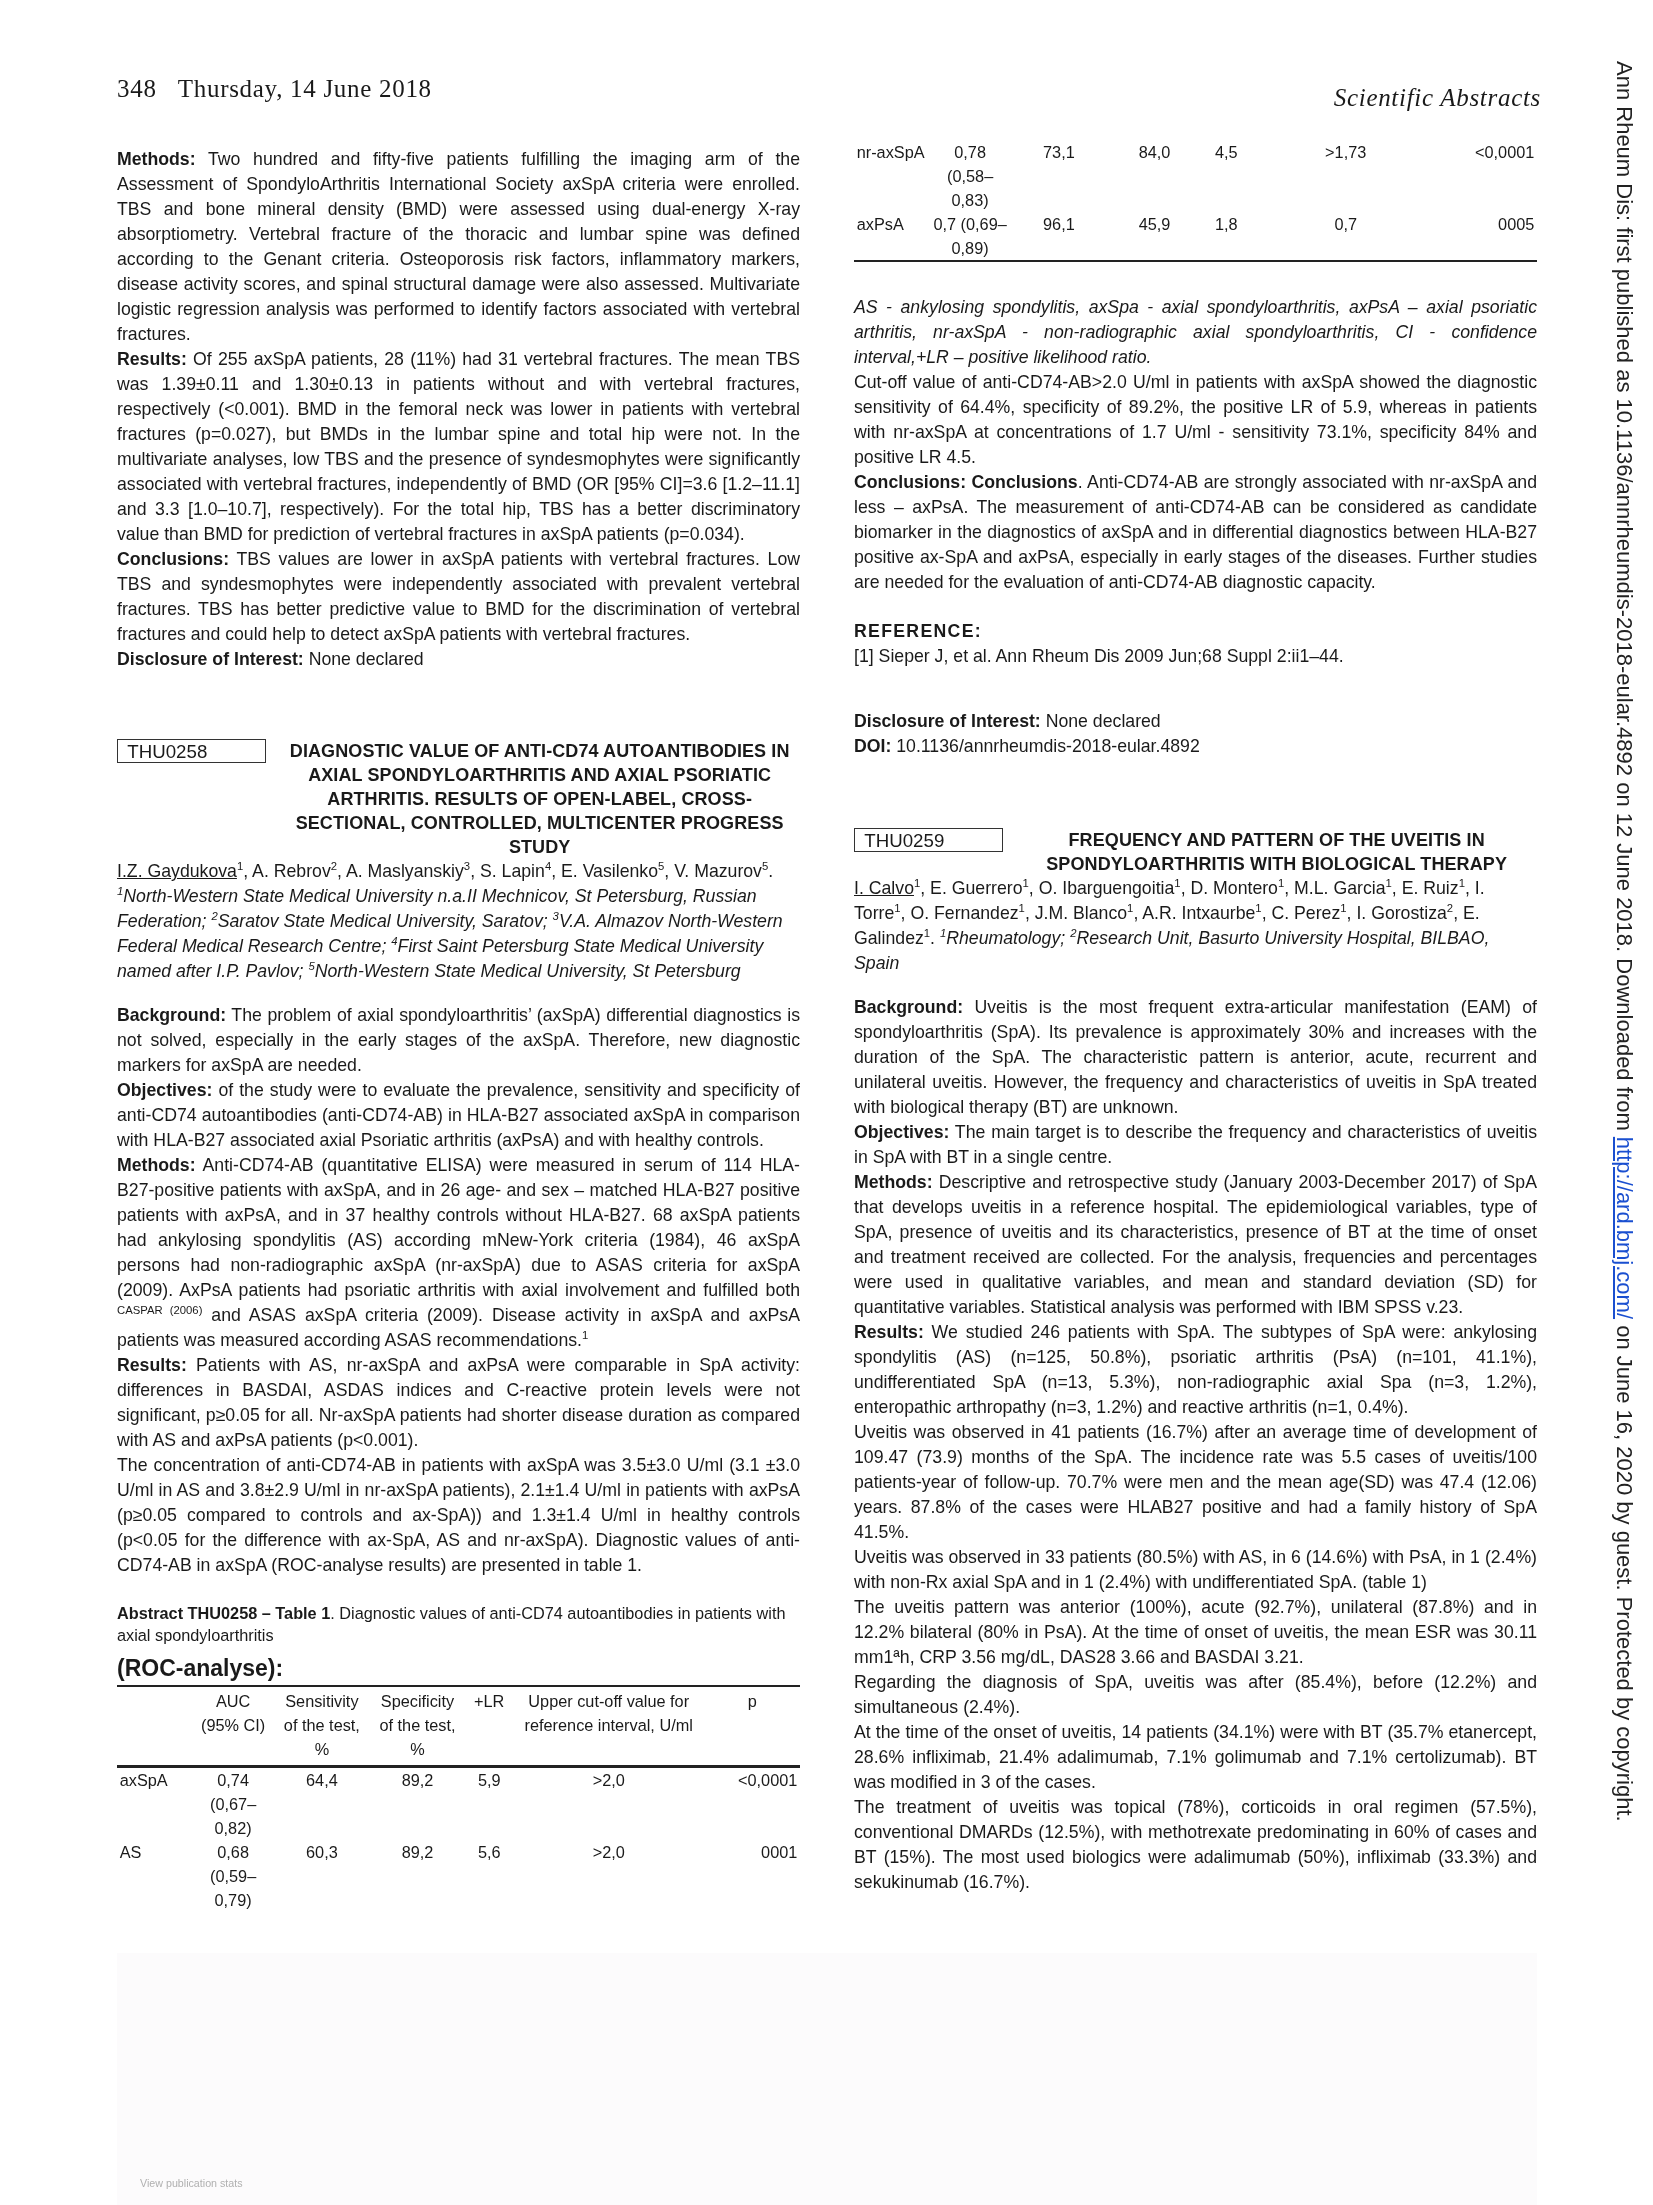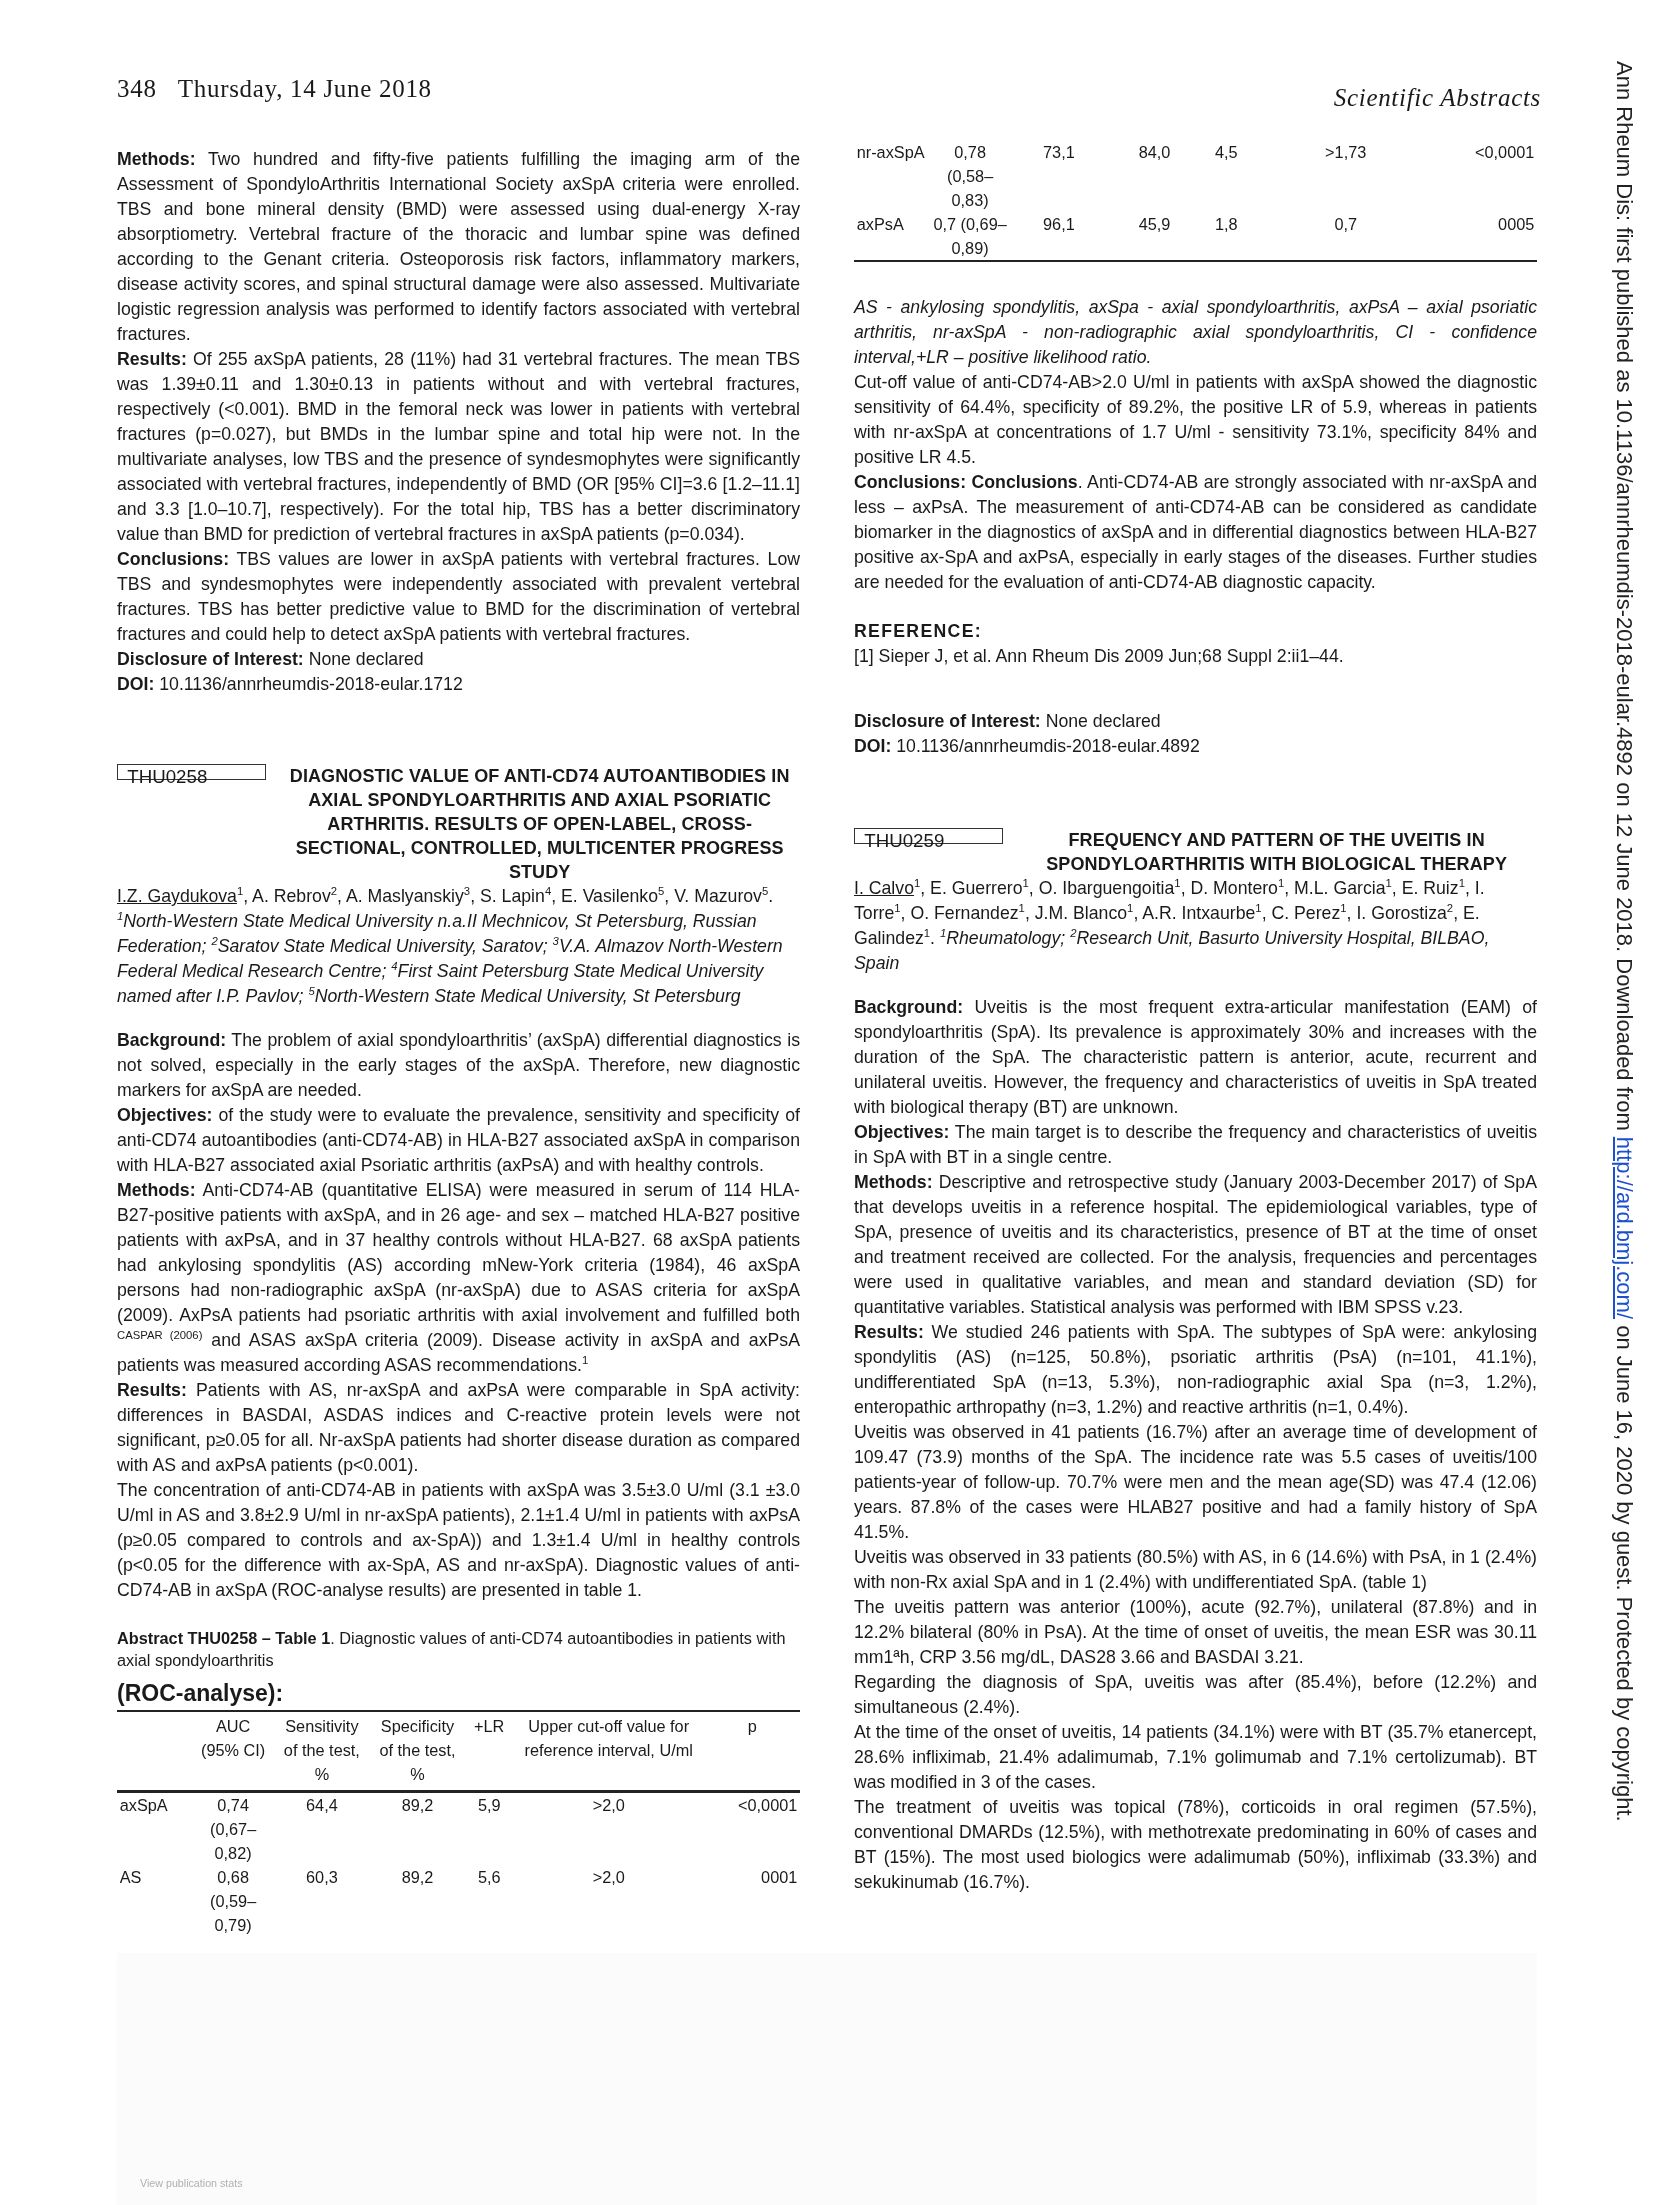--- a/index.html
+++ b/index.html
@@ -10,21 +10,21 @@
   .page-header-right { position:absolute; right:113px; top:84px; font-family:"Liberation Serif", serif; font-style:italic; font-size:25px; letter-spacing:0.7px; }
   .sidebar-text { position:absolute; left:1637px; top:61px; transform-origin:0 0; transform:rotate(90deg); font-size:22px; white-space:nowrap; color:#222; }
   .sidebar-text .link { color:#1a4fd0; text-decoration:underline; }
   .col { position:absolute; font-size:17.7px; line-height:25px; text-align:justify; }
   .col-left { left:117px; width:683px; }
   .col-right { left:854px; width:683px; }
   .para { margin:0; }
   .label { font-weight:bold; }
   .ital { font-style:italic; }
   .abs-header { display:flex; align-items:flex-start; margin:0; }
-  .abs-id { border:1.3px solid #333; width:149px; height:16px; font-size:18.7px; line-height:24px; padding-left:9.3px; box-sizing:border-box; flex:none; }
+  .abs-id { border:1.3px solid #333; width:149px; height:24px; font-size:18.7px; line-height:24px; padding-left:9.3px; box-sizing:border-box; flex:none; }
   .abs-title { font-weight:bold; font-size:18px; line-height:24px; margin-left:13.3px; text-align:center; letter-spacing:0.1px; }
   .authors { text-align:left; }
   .authors .presenter { text-decoration:underline; }
   sup { font-size:11.3px; line-height:0; }
   table.roc { border-collapse:collapse; width:100%; font-size:16.3px; line-height:24px; margin-top:4px; }
   table.roc th { font-weight:normal; vertical-align:top; text-align:center; padding:2.7px 2.7px 4px; }
   table.roc td { vertical-align:top; text-align:center; padding:0 2.7px; }
   table.roc td.rowlab { text-align:left; }
   table.roc thead tr { border-top:2px solid #222; border-bottom:3.3px solid #222; }
   table.roc tbody.last tr:last-child { border-bottom:2px solid #222; }
@@ -48,21 +48,20 @@
   <span>Ann Rheum Dis: first published as 10.1136/annrheumdis-2018-eular.4892 on 12 June 2018. Downloaded from </span><span class="link">http://ard.bmj.com/</span><span> on June 16, 2020 by guest. Protected by copyright.</span>
 </div>
 
 <div class="bottom-panel"></div>
 
 <div class="col col-left" style="top:147px;">
   <p class="para"><span class="label">Methods:</span><span> Two hundred and fifty-five patients fulfilling the imaging arm of the Assessment of SpondyloArthritis International Society axSpA criteria were enrolled. TBS and bone mineral density (BMD) were assessed using dual-energy X-ray absorptiometry. Vertebral fracture of the thoracic and lumbar spine was defined according to the Genant criteria. Osteoporosis risk factors, inflammatory markers, disease activity scores, and spinal structural damage were also assessed. Multivariate logistic regression analysis was performed to identify factors associated with vertebral fractures.</span></p>
   <p class="para"><span class="label">Results:</span><span> Of 255 axSpA patients, 28 (11%) had 31 vertebral fractures. The mean TBS was 1.39±0.11 and 1.30±0.13 in patients without and with vertebral fractures, respectively (&lt;0.001). BMD in the femoral neck was lower in patients with vertebral fractures (p=0.027), but BMDs in the lumbar spine and total hip were not. In the multivariate analyses, low TBS and the presence of syndesmophytes were significantly associated with vertebral fractures, independently of BMD (OR [95% CI]=3.6 [1.2–11.1] and 3.3 [1.0–10.7], respectively). For the total hip, TBS has a better discriminatory value than BMD for prediction of vertebral fractures in axSpA patients (p=0.034).</span></p>
   <p class="para"><span class="label">Conclusions:</span><span> TBS values are lower in axSpA patients with vertebral fractures. Low TBS and syndesmophytes were independently associated with prevalent vertebral fractures. TBS has better predictive value to BMD for the discrimination of vertebral fractures and could help to detect axSpA patients with vertebral fractures.</span></p>
   <p class="para"><span class="label">Disclosure of Interest:</span><span> None declared</span></p>
-  <p class="para"><span class="label">DOI:</span><span> 10.1136/annrheumdis-2018-eular.1712</span></p>
 
   <div style="height:67px"></div>
 
   <div class="abs-header">
     <div class="abs-id">THU0258</div>
     <div class="abs-title">DIAGNOSTIC VALUE OF ANTI-CD74 AUTOANTIBODIES IN AXIAL SPONDYLOARTHRITIS AND AXIAL PSORIATIC ARTHRITIS. RESULTS OF OPEN-LABEL, CROSS-SECTIONAL, CONTROLLED, MULTICENTER PROGRESS STUDY</div>
   </div>
 
   <p class="para authors"><span class="presenter">I.Z. Gaydukova</span><sup>1</sup><span>, A. Rebrov</span><sup>2</sup><span>, A. Maslyanskiy</span><sup>3</sup><span>, S. Lapin</span><sup>4</sup><span>, E. Vasilenko</span><sup>5</sup><span>, V. Mazurov</span><sup>5</sup><span>. </span><span class="ital"><sup>1</sup><span>North-Western State Medical University n.a.II Mechnicov, St Petersburg, Russian Federation; </span><sup>2</sup><span>Saratov State Medical University, Saratov; </span><sup>3</sup><span>V.A. Almazov North-Western Federal Medical Research Centre; </span><sup>4</sup><span>First Saint Petersburg State Medical University named after I.P. Pavlov; </span><sup>5</sup><span>North-Western State Medical University, St Petersburg</span></span></p>
 

